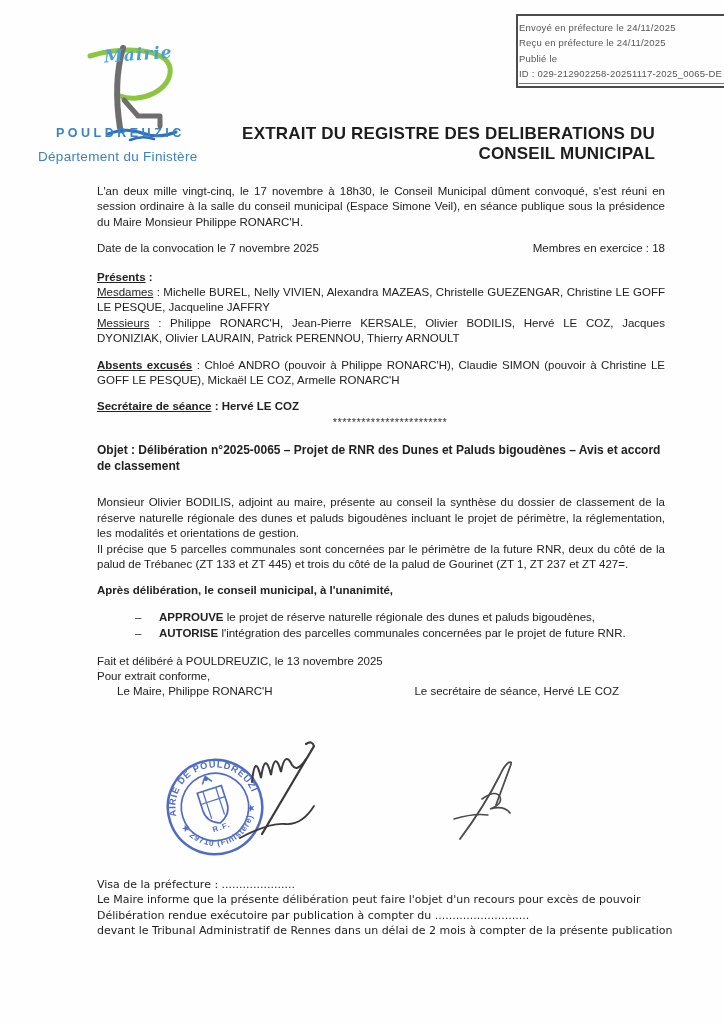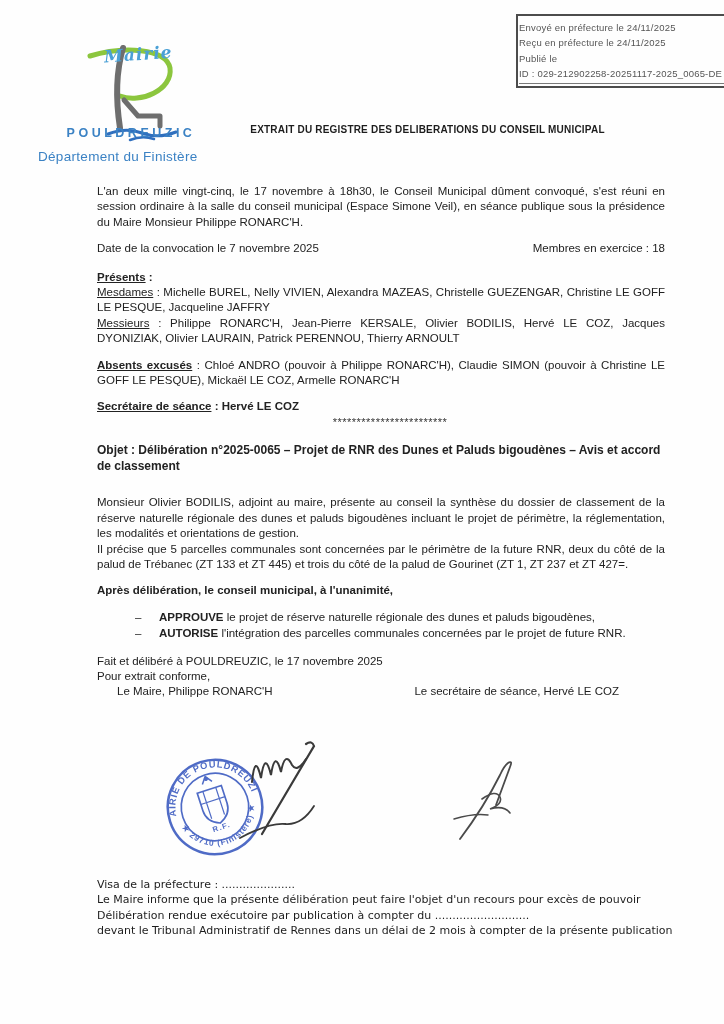--- a/index.html
+++ b/index.html
@@ -32,31 +32,31 @@
   .mairie-script {
     position: absolute; left: 104px; top: 44px;
     font-family: "DejaVu Serif", serif;
     font-style: italic; font-size: 17px; font-weight: bold;
     color: #4aa0d6; transform: rotate(-4deg);
     letter-spacing: 1px;
   }
   .commune {
     position: absolute; left: 56px; top: 126px; width: 150px;
     font-size: 12.5px; font-weight: bold; color: #3b82c4;
-    letter-spacing: 3.5px; white-space: nowrap; text-align: center;
+    letter-spacing: 3.5px; white-space: nowrap;
   }
   .departement {
     position: absolute; left: 38px; top: 149px;
     font-size: 13.5px; color: #3b82c4; letter-spacing: .3px;
   }
 
   
   .doc-title {
     position: absolute; left: 200px; top: 124px; width: 455px;
-    text-align: center; font-size: 10px; font-weight: bold;
+    text-align: right; font-size: 17px; font-weight: bold;
     color: #1d1d1d; letter-spacing: .2px;
   }
 
   
   .doc-body {
     position: absolute; left: 97px; top: 184px; width: 568px;
     font-size: 11.5px; line-height: 15.4px; color: #222;
   }
   .para { text-align: justify; margin-bottom: 11px; }
   .para.nojust { text-align: left; }
@@ -140,21 +140,21 @@
       <div class="bullet">
         <span class="dash">–</span>
         <span><span class="b">APPROUVE</span><span> le projet de réserve naturelle régionale des dunes et paluds bigoudènes,</span></span>
       </div>
       <div class="bullet">
         <span class="dash">–</span>
         <span><span class="b">AUTORISE</span><span> l'intégration des parcelles communales concernées par le projet de future RNR.</span></span>
       </div>
     </div>
 
-    <p class="para nojust tight">Fait et délibéré à POULDREUZIC, le 17 novembre 2025</p>
+    <p class="para nojust tight">Fait et délibéré à POULDREUZIC, le 13 novembre 2025</p>
     <p class="para nojust tight">Pour extrait conforme,</p>
     <div class="names-row">
       <span>Le Maire, Philippe RONARC'H</span>
       <span class="right">Le secrétaire de séance, Hervé LE COZ</span>
     </div>
   </div>
 
   <svg class="seal" width="118" height="118" viewBox="0 0 140 140">
     <g transform="rotate(-18 70 70)" opacity="0.9">
       <circle cx="70" cy="70" r="56" fill="none" stroke="#3d5cc0" stroke-width="3"></circle>

